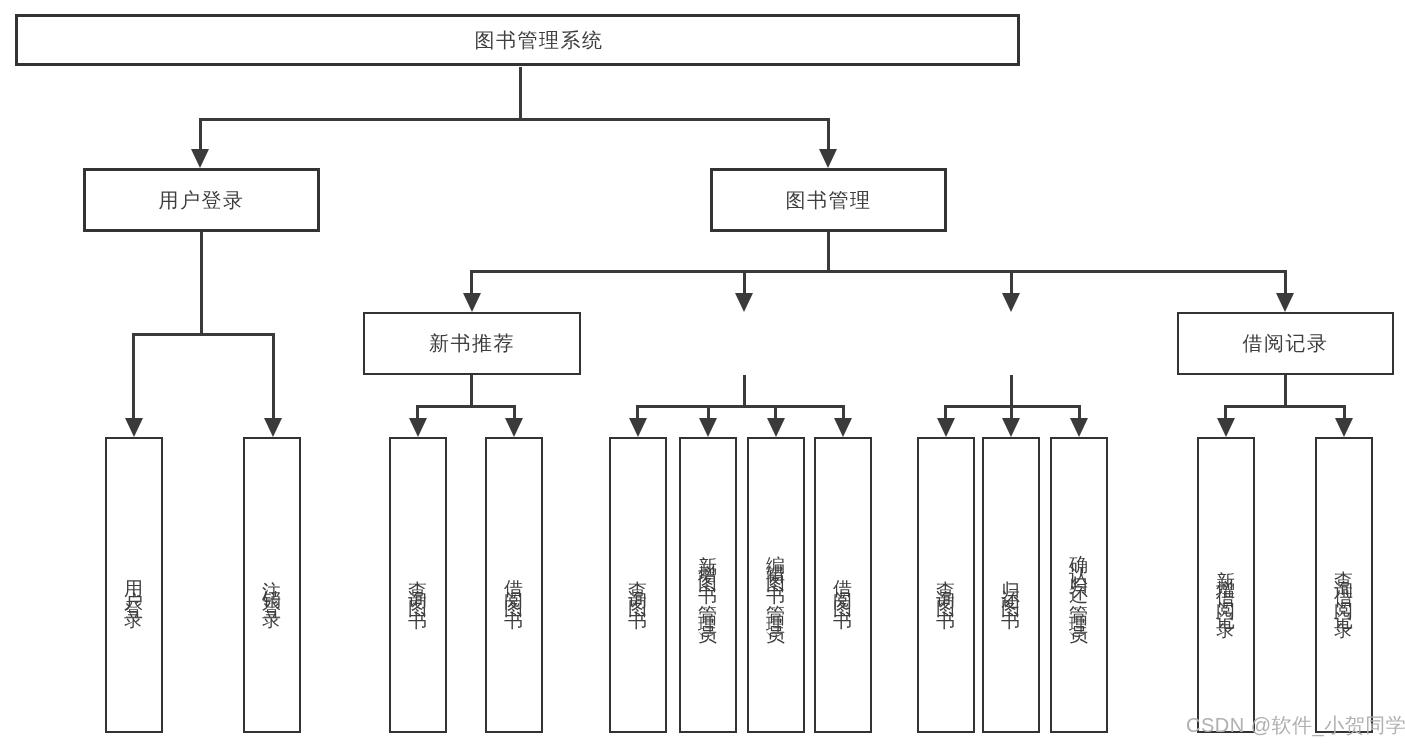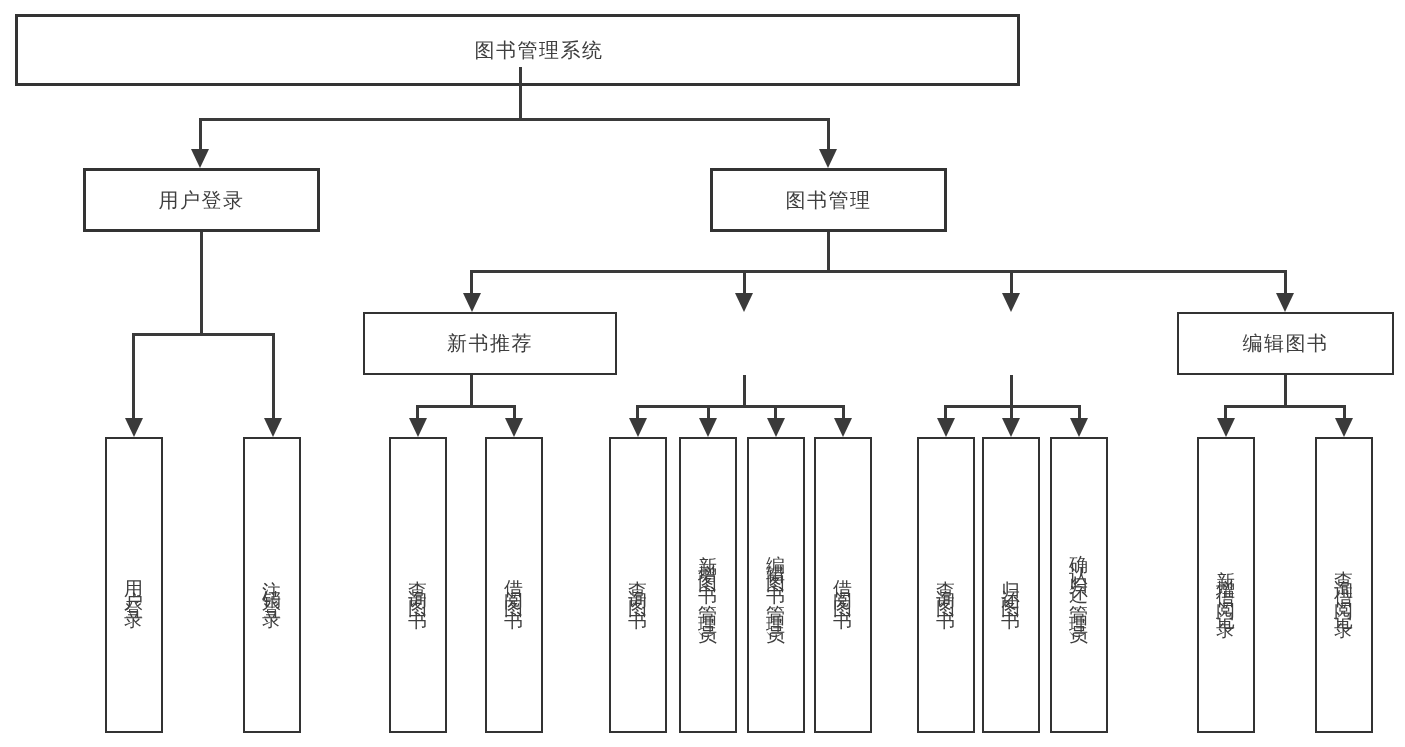--- a/index.html
+++ b/index.html
@@ -54,21 +54,21 @@
     letter-spacing:0.5px;
     white-space:nowrap;
     z-index:5;
   }
 </style>
 </head>
 <body>
 
 <div class="canvas">
 
-  <div class="node" style="left:15px; top:14px; width:1005px; height:72px;padding-left:43px;">
+  <div class="node" style="left:15px; top:14px; width:1005px; height:52px;padding-left:43px;">
     <span class="hlabel">图书管理系统</span>
   </div>
 
   <div class="line" style="left:519px; top:67px; width:3px; height:53px;"></div>
   <div class="line" style="left:199px; top:118px; width:631px; height:3px;"></div>
   <div class="line" style="left:199px; top:118px; width:3px; height:36px;"></div>
   <div class="arrowhead" style="left:191px; top:149px;"></div>
   <div class="line" style="left:827px; top:118px; width:3px; height:36px;"></div>
   <div class="arrowhead" style="left:819px; top:149px;"></div>
 
@@ -90,25 +90,25 @@
   <div class="line" style="left:470px; top:270px; width:817px; height:3px;"></div>
   <div class="line" style="left:470px; top:270px; width:3px; height:27px;"></div>
   <div class="arrowhead" style="left:463px; top:293px;"></div>
   <div class="line" style="left:743px; top:270px; width:3px; height:27px;"></div>
   <div class="arrowhead" style="left:735px; top:293px;"></div>
   <div class="line" style="left:1010px; top:270px; width:3px; height:27px;"></div>
   <div class="arrowhead" style="left:1002px; top:293px;"></div>
   <div class="line" style="left:1284px; top:270px; width:3px; height:27px;"></div>
   <div class="arrowhead" style="left:1276px; top:293px;"></div>
 
-  <div class="node lvl3" style="left:363px; top:312px; width:254px; height:63px;">
+  <div class="node lvl3" style="left:363px; top:312px; width:218px; height:63px;">
     <span class="hlabel">新书推荐</span>
   </div>
   <div class="node lvl3" style="left:1177px; top:312px; width:217px; height:63px;">
-    <span class="hlabel">编辑图书</span>
+    <span class="hlabel">借阅记录</span>
   </div>
 
   <div class="line" style="left:470px; top:375px; width:3px; height:32px;"></div>
   <div class="line" style="left:416px; top:405px; width:100px; height:3px;"></div>
   <div class="line" style="left:416px; top:405px; width:3px; height:16px;"></div>
   <div class="arrowhead" style="left:409px; top:418px;"></div>
   <div class="line" style="left:513px; top:405px; width:3px; height:16px;"></div>
   <div class="arrowhead" style="left:505px; top:418px;"></div>
 
   <div class="line" style="left:743px; top:375px; width:3px; height:32px;"></div>
@@ -175,14 +175,15 @@
     <span class="vlabel">确认归还（管理员）</span>
   </div>
 
   <div class="node leaf" style="left:1197px; top:437px; width:58px; height:296px;">
     <span class="vlabel">新增借阅记录</span>
   </div>
   <div class="node leaf" style="left:1315px; top:437px; width:58px; height:296px;">
     <span class="vlabel">查询借阅记录</span>
   </div>
 
+  <div class="watermark">CSDN @软件_小贺同学</div>
 
 </div>
 
 </body></html>

